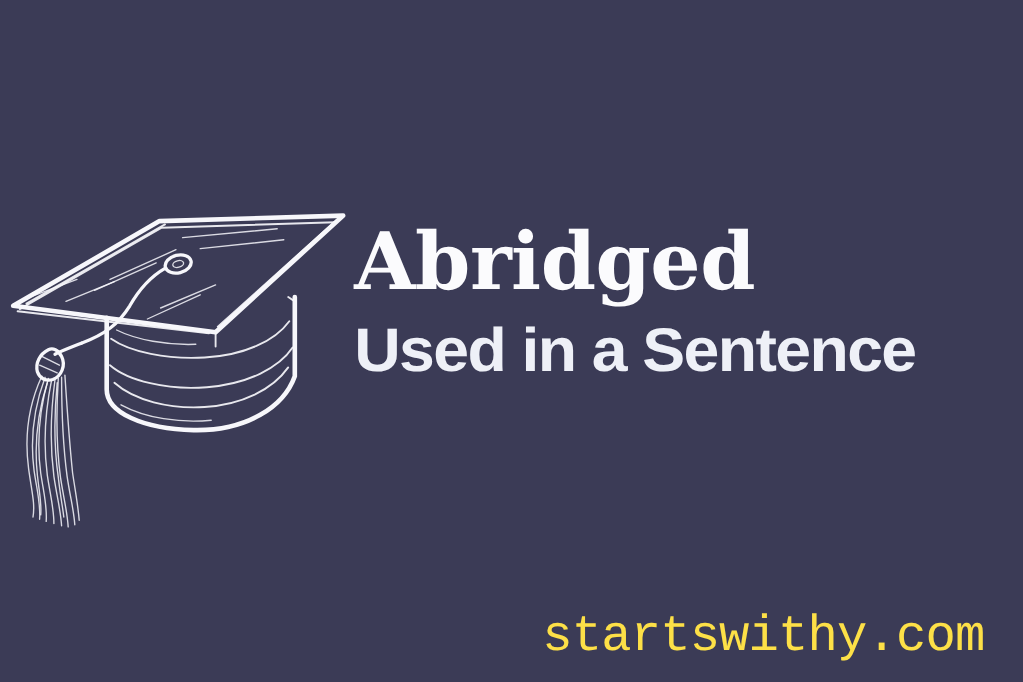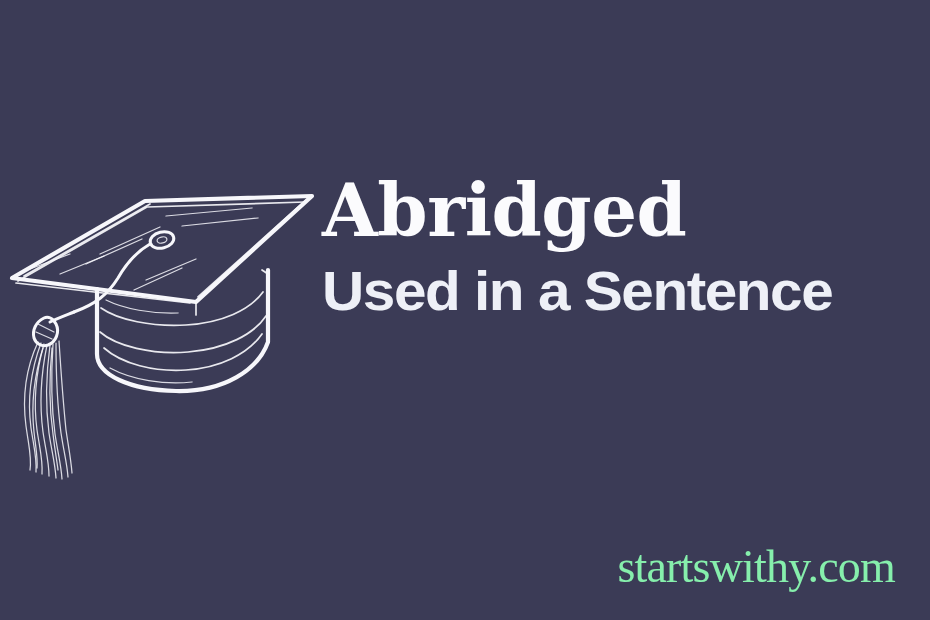--- a/index.html
+++ b/index.html
@@ -41,21 +41,21 @@
   }
   .ink-thick { stroke-width: 4.2; }
   .ink-mid   { stroke-width: 3.0; }
   .ink-thin  { stroke-width: 1.7; opacity: .92; }
   .ink-hair  { stroke-width: 1.25; opacity: .85; }
 
   
   #text-block {
     position: absolute;
     left: 322px;
-    top: 171px;
+    top: 198px;
     width: 596px;
   }
   #word-title {
     margin: 0;
     font-family: "DejaVu Serif", "Liberation Serif", serif;
     font-weight: 700;
     font-size: 72px;
     line-height: 80px;
     letter-spacing: -0.5px;
     color: #fbfbfd;
@@ -83,27 +83,27 @@
     line-height: 22px;
     letter-spacing: -0.15px;
     color: #e8eaf2;
     white-space: nowrap;
   }
 
   
   #brand {
     position: absolute;
     right: 35px;
-    bottom: 27px;
-    font-family: Liberation Serif, serif;
+    bottom: 15px;
+    font-family: Liberation Mono, monospace;
     font-weight: 400;
     font-size: 46px;
     line-height: 52px;
     letter-spacing: -0.8px;
-    color: #86efac;
+    color: #fde047;
     white-space: nowrap;
   }
 </style>
 </head>
 <body>
 
 <div id="card" style="background: rgb(59, 59, 86);">
 
   <div id="cap-illustration">
     <svg viewBox="0 0 320 270" xmlns="http://www.w3.org/2000/svg" aria-hidden="true">

